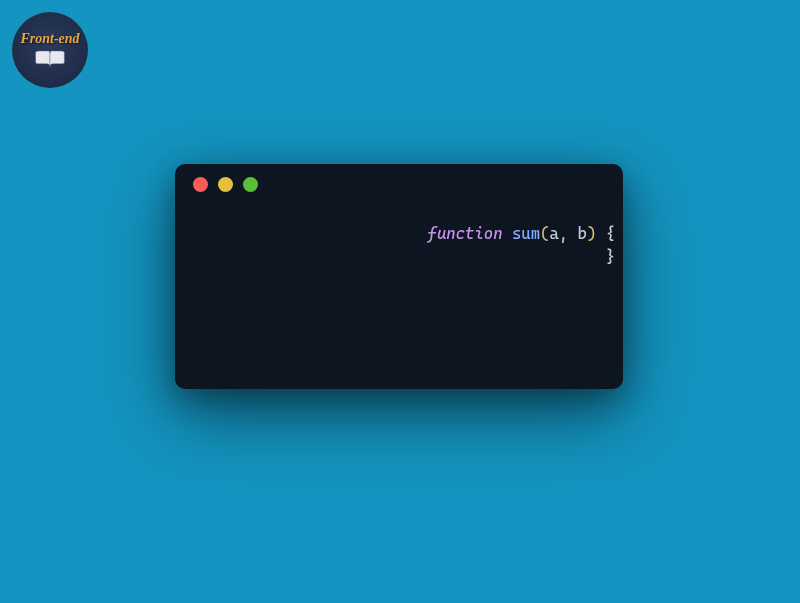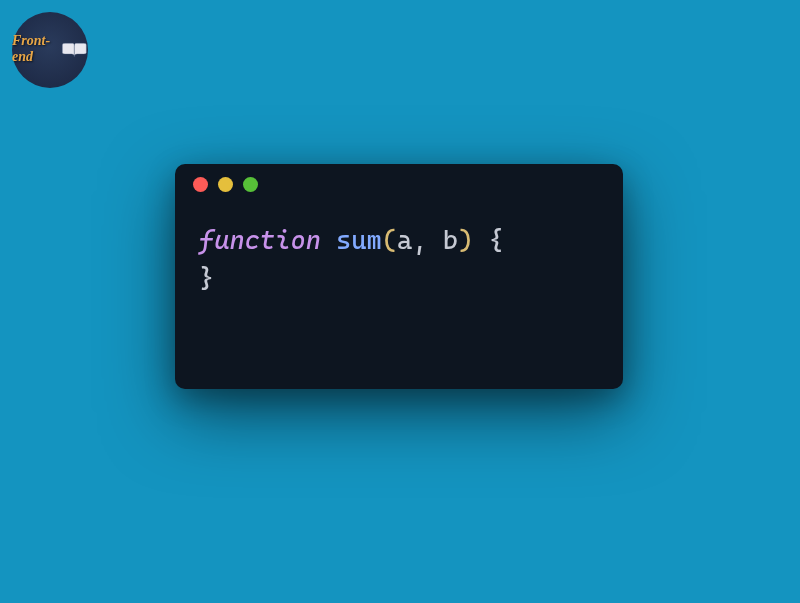--- a/index.html
+++ b/index.html
@@ -17,21 +17,21 @@
     }
     .logo {
       position: absolute;
       top: 12px;
       left: 12px;
       width: 76px;
       height: 76px;
       border-radius: 50%;
       background: radial-gradient(circle at 50% 45%, #2a3b5c 0%, #1a2540 100%);
       display: flex;
-      flex-direction: row;
+      flex-direction: column;
       align-items: center;
       justify-content: center;
     }
     .logo-text {
       font-family: cursive;
       font-size: 14px;
       font-weight: bold;
       font-style: italic;
       color: #e8a646;
       text-shadow: 1px 1px 2px rgba(0,0,0,0.6);
@@ -65,24 +65,25 @@
     }
     .dot {
       width: 15px;
       height: 15px;
       border-radius: 50%;
     }
     .dot-red { background: #fc5b57; }
     .dot-yellow { background: #e5bf3c; }
     .dot-green { background: #57c038; }
     .code-content {
-      padding: 18px 24px;
-      font-size: 26px;
+      padding: 18px 8px;
+      font-size: 16px;
       line-height: 1.45;
       color: #c5c9d3;
+      text-align: right;
     }
     .kw { color: #c792ea; font-style: italic; }
     .fn { color: #82aaff; }
     .param { color: #c5c9d3; }
     .paren { color: #d8bb73; }
     .brace { color: #c5c9d3; }
     .op { color: #c792ea; }
     .punct { color: #c5c9d3; }
     .indent { display: inline-block; width: 2ch; }
   </style>

